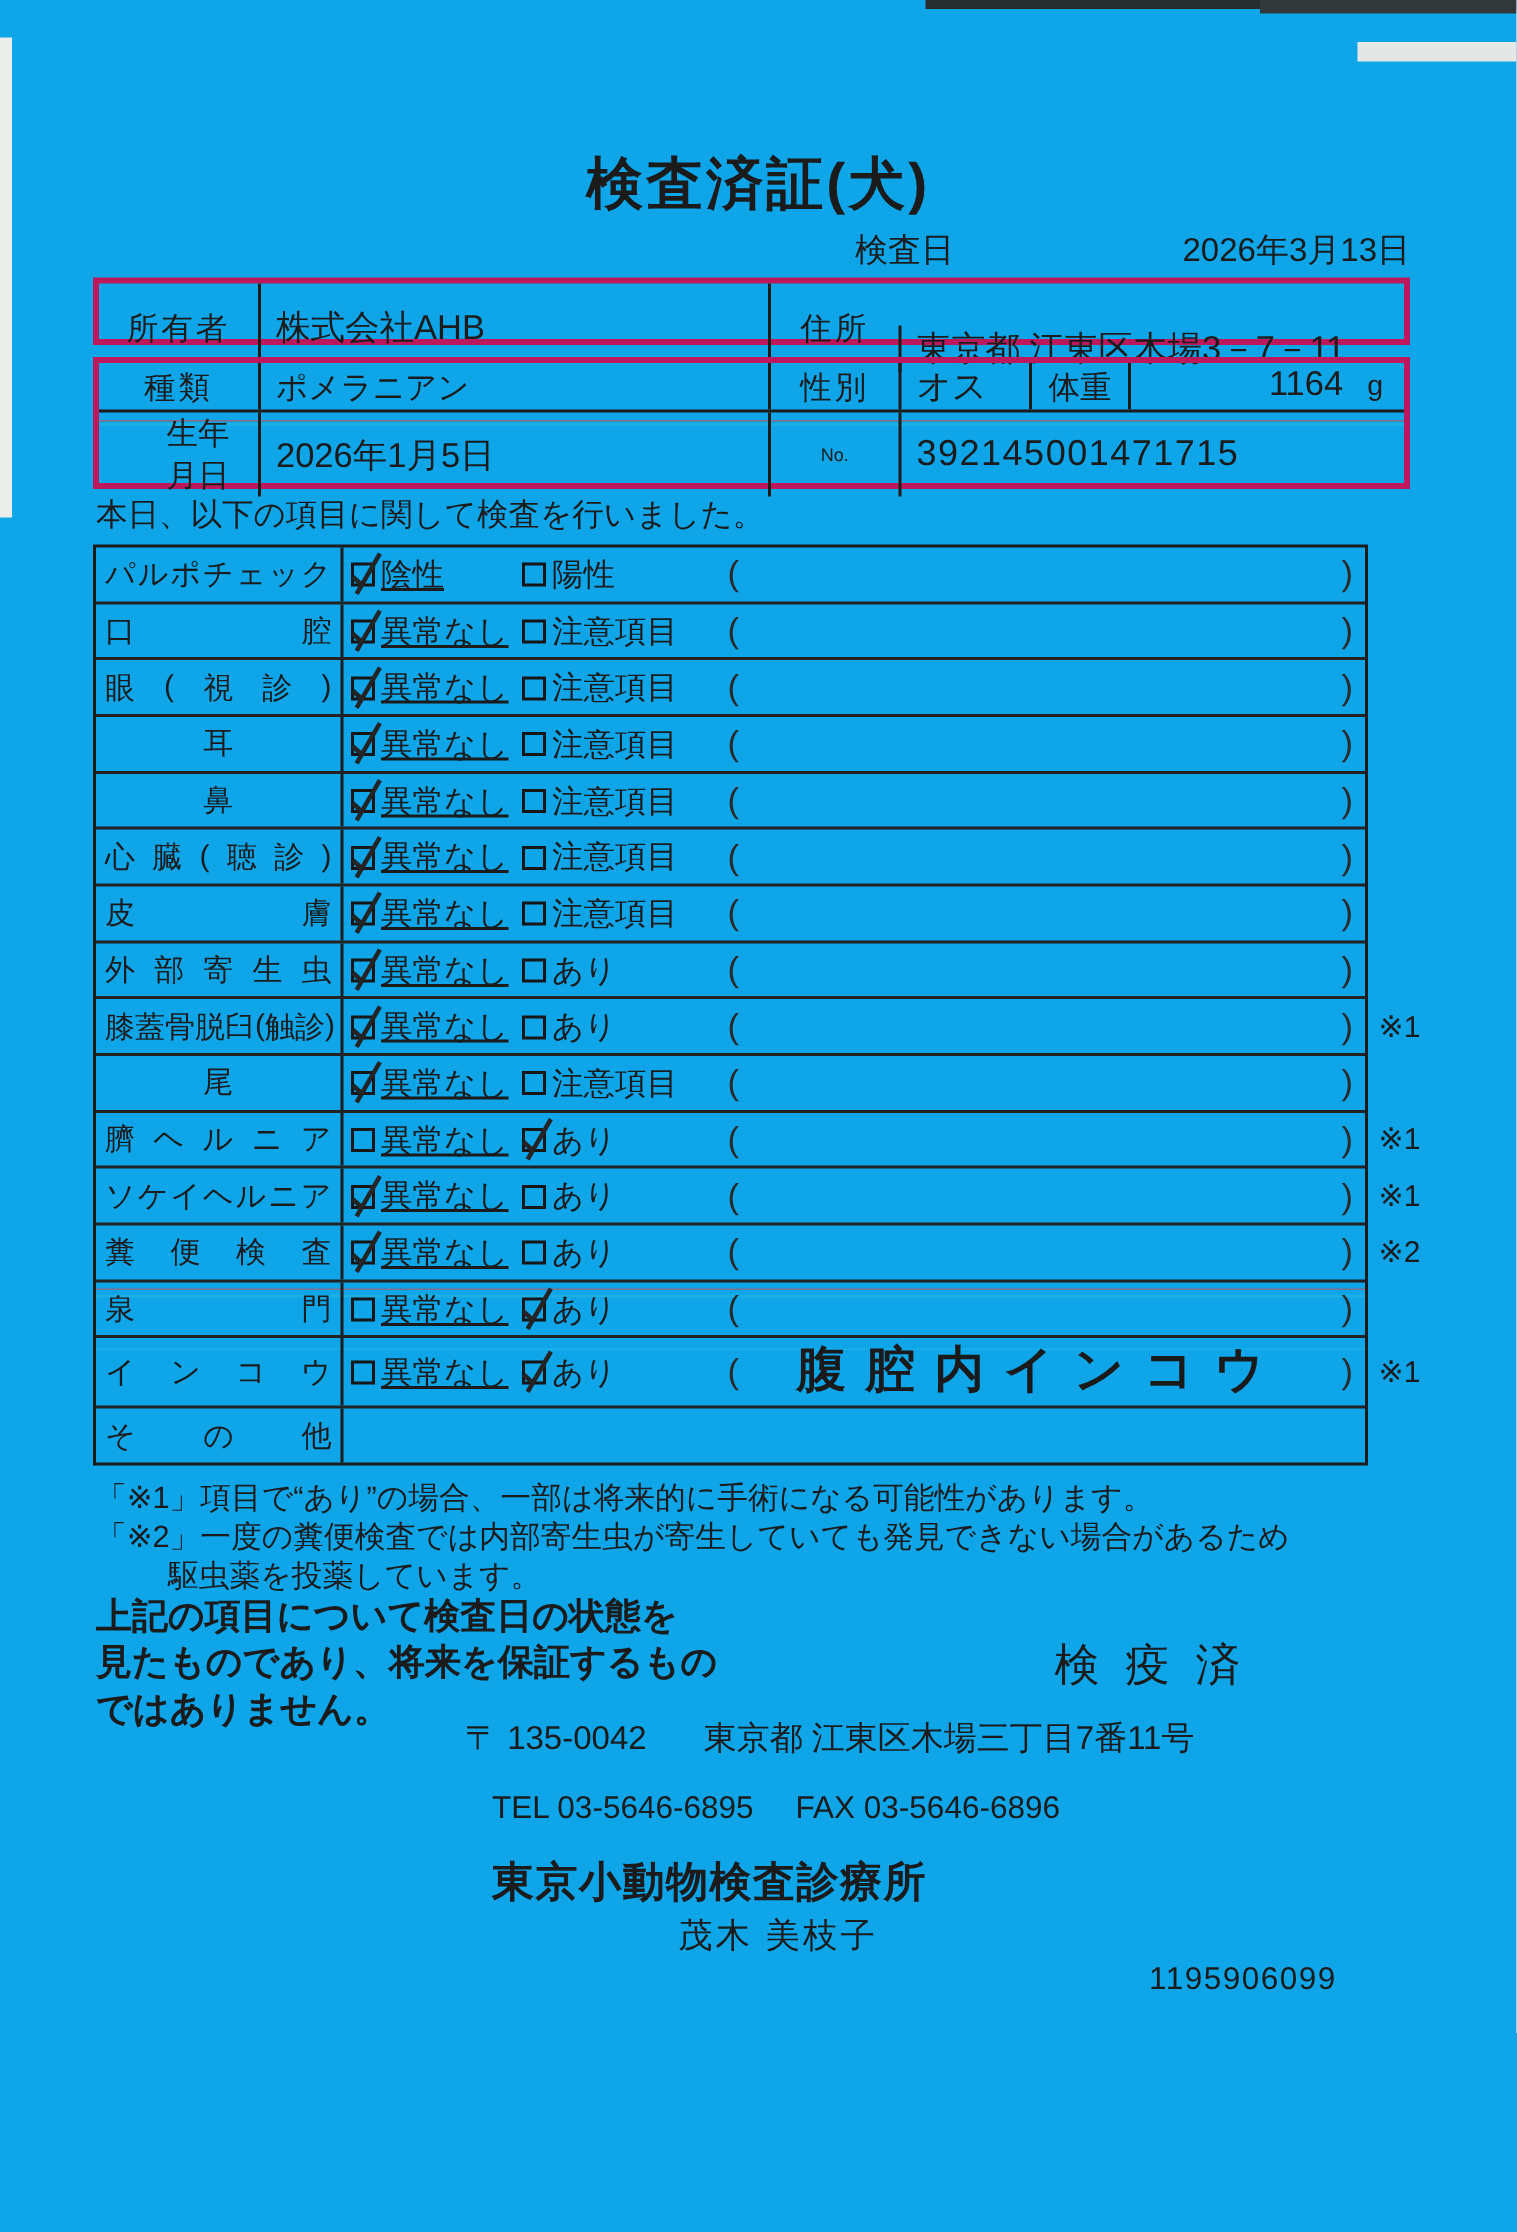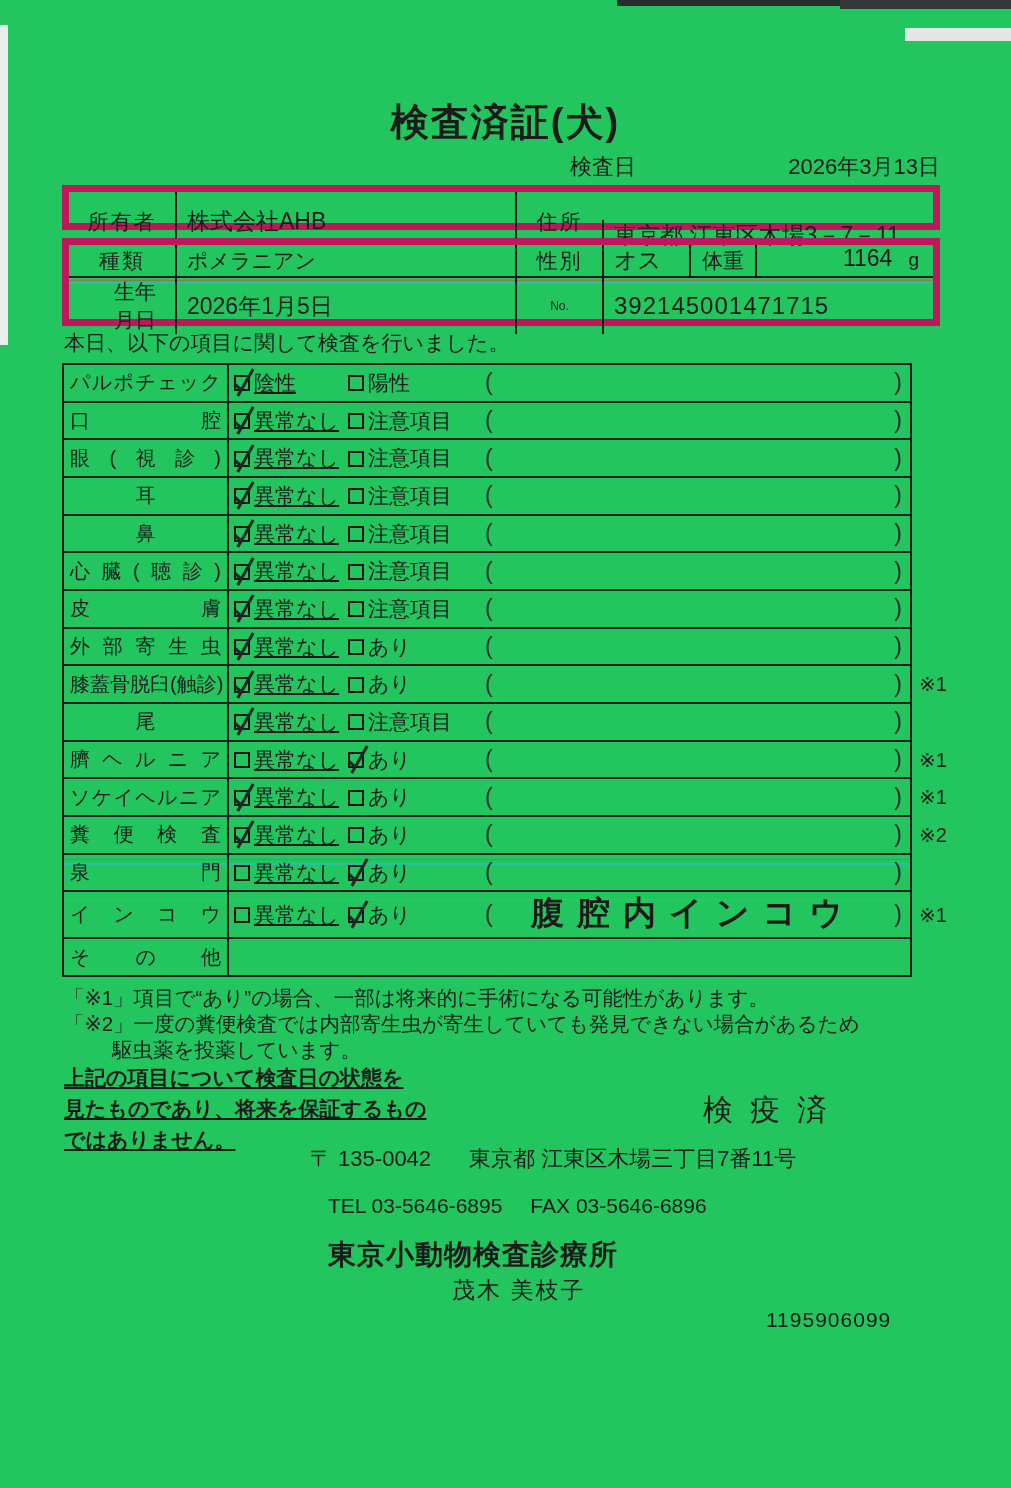--- a/index.html
+++ b/index.html
@@ -1,26 +1,26 @@
 <!DOCTYPE html>
 <html><head>
 <meta charset="utf-8">
 <style>
   html,body{margin:0;padding:0;background:#ffffff;}
-  .page{position:relative;width:1011px;height:1488px;background:#22c55e;overflow:hidden;
+  .page{position:relative;width:1011px;height:1488px;background:#0ea5e9;overflow:hidden;
         font-family:"Liberation Sans","DejaVu Sans",sans-serif;color:#1b1b1b;}
   .abs{position:absolute;}
   
   .artifact{position:absolute;pointer-events:none;}
   
   .title{left:0;right:0;top:97px;text-align:center;font-size:38px;font-weight:600;letter-spacing:2px;}
   
   .date-line{left:570px;top:152px;width:370px;display:flex;justify-content:space-between;font-size:22px;}
   
-  .btable{border:7px solid #be185d;display:flex;flex-direction:column;box-sizing:border-box;}
+  .btable{border:4px solid #be185d;display:flex;flex-direction:column;box-sizing:border-box;}
   .trow{display:flex;flex:1;}
   .trow + .trow{border-top:2px solid #1c1c1c;}
   .tcell{display:flex;align-items:center;box-sizing:border-box;}
   .tcell + .tcell{border-left:2px solid #1c1c1c;}
   .lbl{justify-content:center;font-size:21px;letter-spacing:2px;}
   .val{padding-left:10px;font-size:23px;}
   .wval{justify-content:flex-end;padding-right:14px;font-size:23px;gap:16px;align-items:baseline;}
   .wval .unit{font-size:19px;}
   .noval{letter-spacing:1px;}
   
@@ -44,21 +44,21 @@
   .opt1-label{width:98px;font-size:21px;padding-left:4px;box-sizing:border-box;text-decoration:underline;}
   .opt2-label{width:121px;font-size:21px;padding-left:4px;box-sizing:border-box;}
   .paren{font-size:23px;color:#2a2a2a;}
   .paren.close{margin-right:8px;}
   .note{flex:1;text-align:center;font-size:33px;font-weight:700;letter-spacing:13px;
         color:#1a1a1a;white-space:nowrap;transform:translateY(-1px);}
   .cl-mark{position:absolute;left:calc(100% + 9px);top:0;bottom:0;display:flex;
            align-items:center;font-size:20px;white-space:nowrap;}
   
   .fn{font-size:20.5px;}
-  .disclaimer{left:64px;top:1062px;font-size:21px;font-weight:600;line-height:31px;text-decoration:underline;}
+  .disclaimer{left:64px;top:1062px;font-size:24px;font-weight:600;line-height:31px;}
   .stamp{left:703px;top:1090px;font-size:30px;letter-spacing:17px;font-weight:500;}
   .postal-line{left:310px;top:1144px;display:flex;gap:38px;font-size:22px;}
   .tel-line{left:328px;top:1194px;display:flex;gap:28px;font-size:21px;}
   .clinic{left:328px;top:1236px;font-size:28px;font-weight:700;letter-spacing:1px;}
   .vet{left:452px;top:1275px;font-size:23px;letter-spacing:2px;}
   .serial{left:766px;top:1308px;font-size:21px;letter-spacing:1px;}
 </style>
 </head>
 <body>
 

